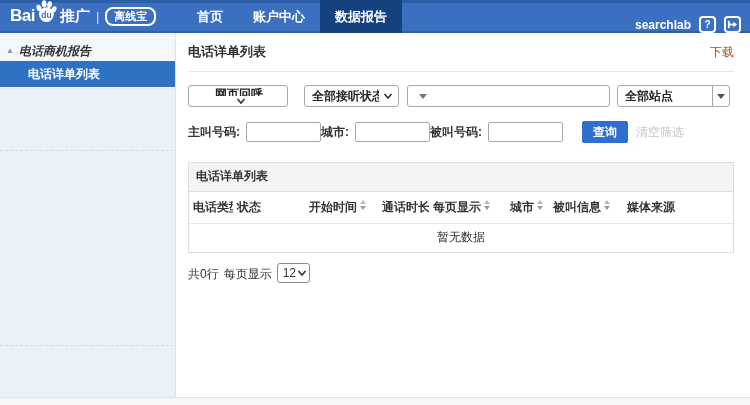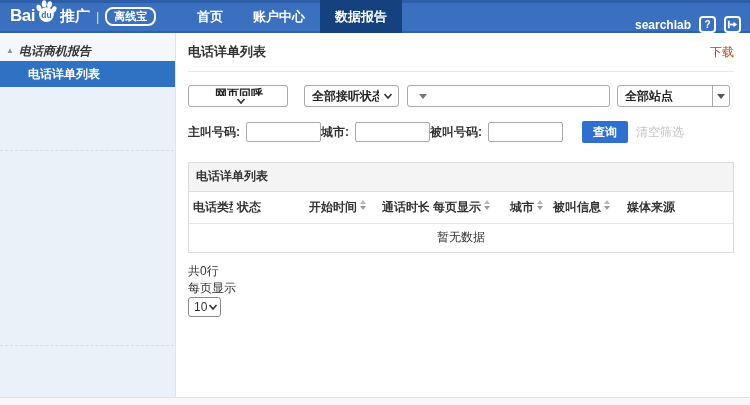--- a/index.html
+++ b/index.html
@@ -62,21 +62,21 @@
   .panel { margin-top:19px; border:1px solid #ddd; }
   .panel-title { background:#f4f4f4; border-bottom:1px solid #ddd; font-size:12px; font-weight:bold; color:#333; padding:5px 7px 6px; }
   table.grid { width:100%; border-collapse:collapse; table-layout:fixed; font-size:12px; color:#333; }
   table.grid th { font-weight:bold; text-align:left; padding:7px 2px 7px 4px; white-space:nowrap; overflow:hidden; border-bottom:1px solid #e6e6e6; }
   table.grid td.empty { text-align:center; padding:5px 0 6px; color:#333; }
   .sort { display:inline-block; vertical-align:1px; margin-left:3px; }
   .sort i { display:block; width:0; height:0; border-left:3.5px solid transparent; border-right:3.5px solid transparent; }
   .sort .up { border-bottom:4px solid #b9b9b9; margin-bottom:2px; }
   .sort .dn { border-top:4px solid #9a9a9a; }
 
-  .pager { margin-top:10px; display:flex; align-items:flex-start; font-size:12px; color:#333;flex-direction:column; }
+  .pager { margin-top:10px; display:flex; align-items:flex-end; font-size:12px; color:#333; }
   .pager .txt { margin-right:5px; }
   .pagesize { width:33px; height:20px; border:1px solid #8a8a8a; border-radius:3px; display:flex; align-items:center; padding:0 3px 0 5px; font-size:12px; cursor:pointer; background:#fff; }
   .pagesize .lbl { flex:1; }
 
   .footer-strip { position:absolute; left:0; right:0; bottom:0; height:8px; background:#f7f7f7; border-top:1px solid #e2e2e2; }
 </style>
 </head>
 <body>
 
 <div class="page">
@@ -197,21 +197,21 @@
             <td class="empty" colspan="8">暂无数据</td>
           </tr>
         </tbody>
       </table>
     </div>
 
     <div class="pager">
       <span class="txt">共0行</span>
       <span class="txt">每页显示</span>
       <span class="pagesize">
-        <span class="lbl">10</span>
+        <span class="lbl">12</span>
         <svg class="chev" style="margin-left:1px" viewBox="0 0 10 10">
             <polyline points="1.5,3 5,7 8.5,3" fill="none" stroke="#333" stroke-width="1.6"></polyline>
           </svg>
       </span>
     </div>
 
   </div>
 
   <div class="footer-strip"></div>
 </div>

